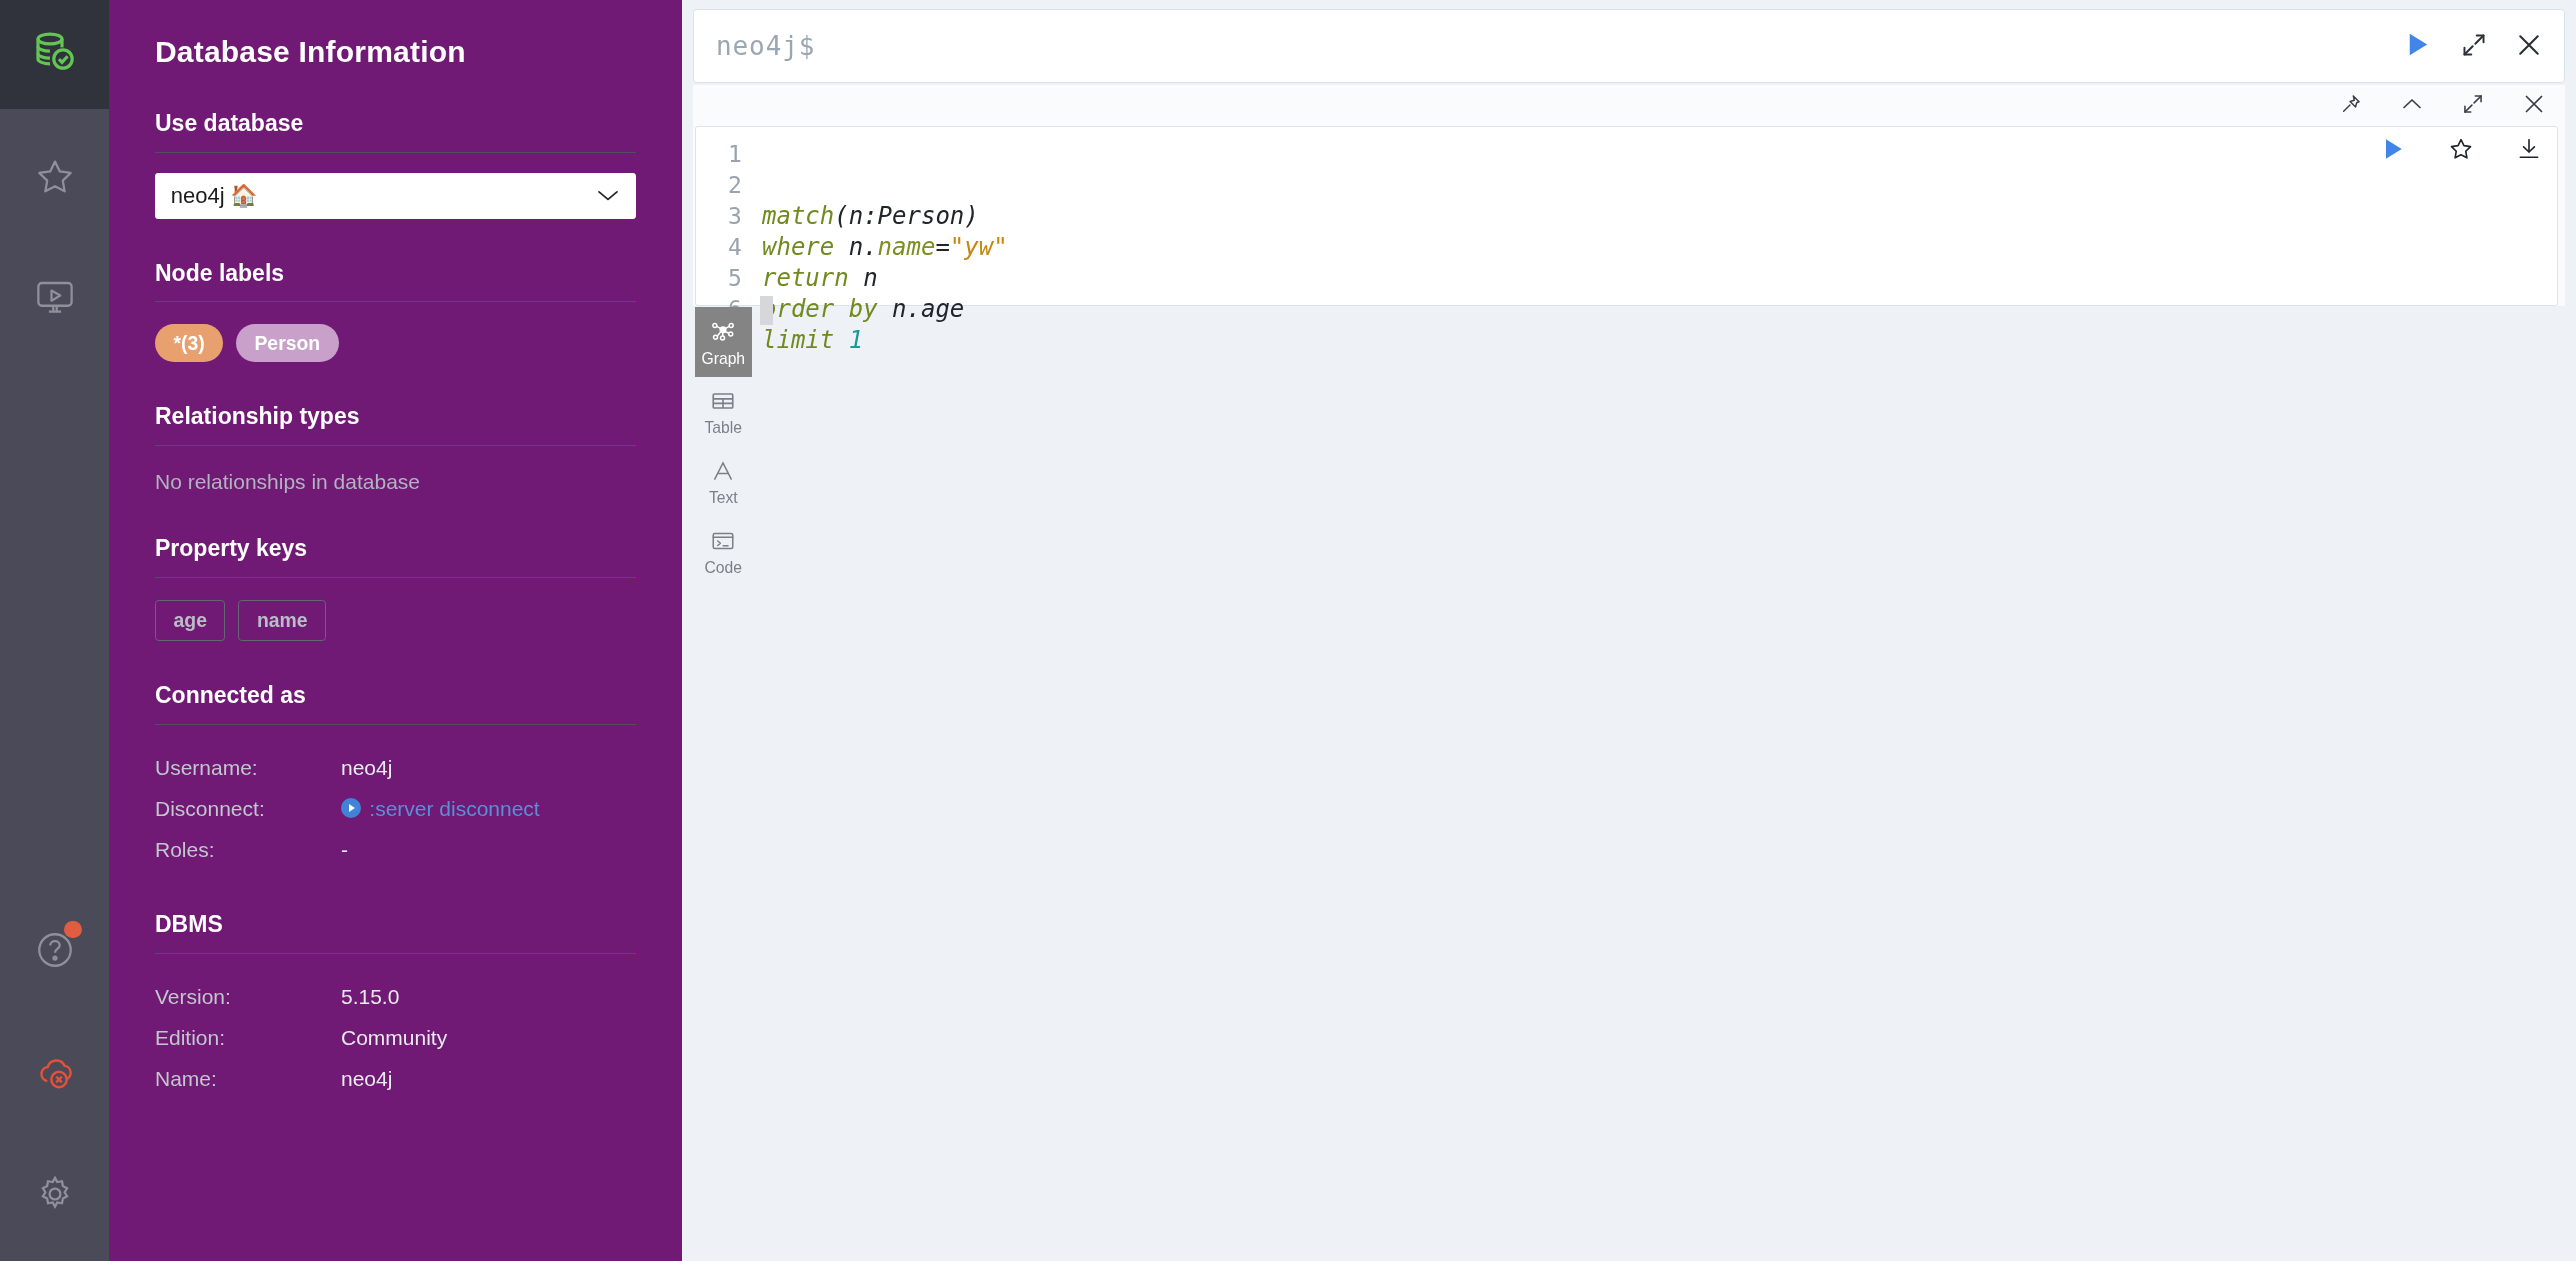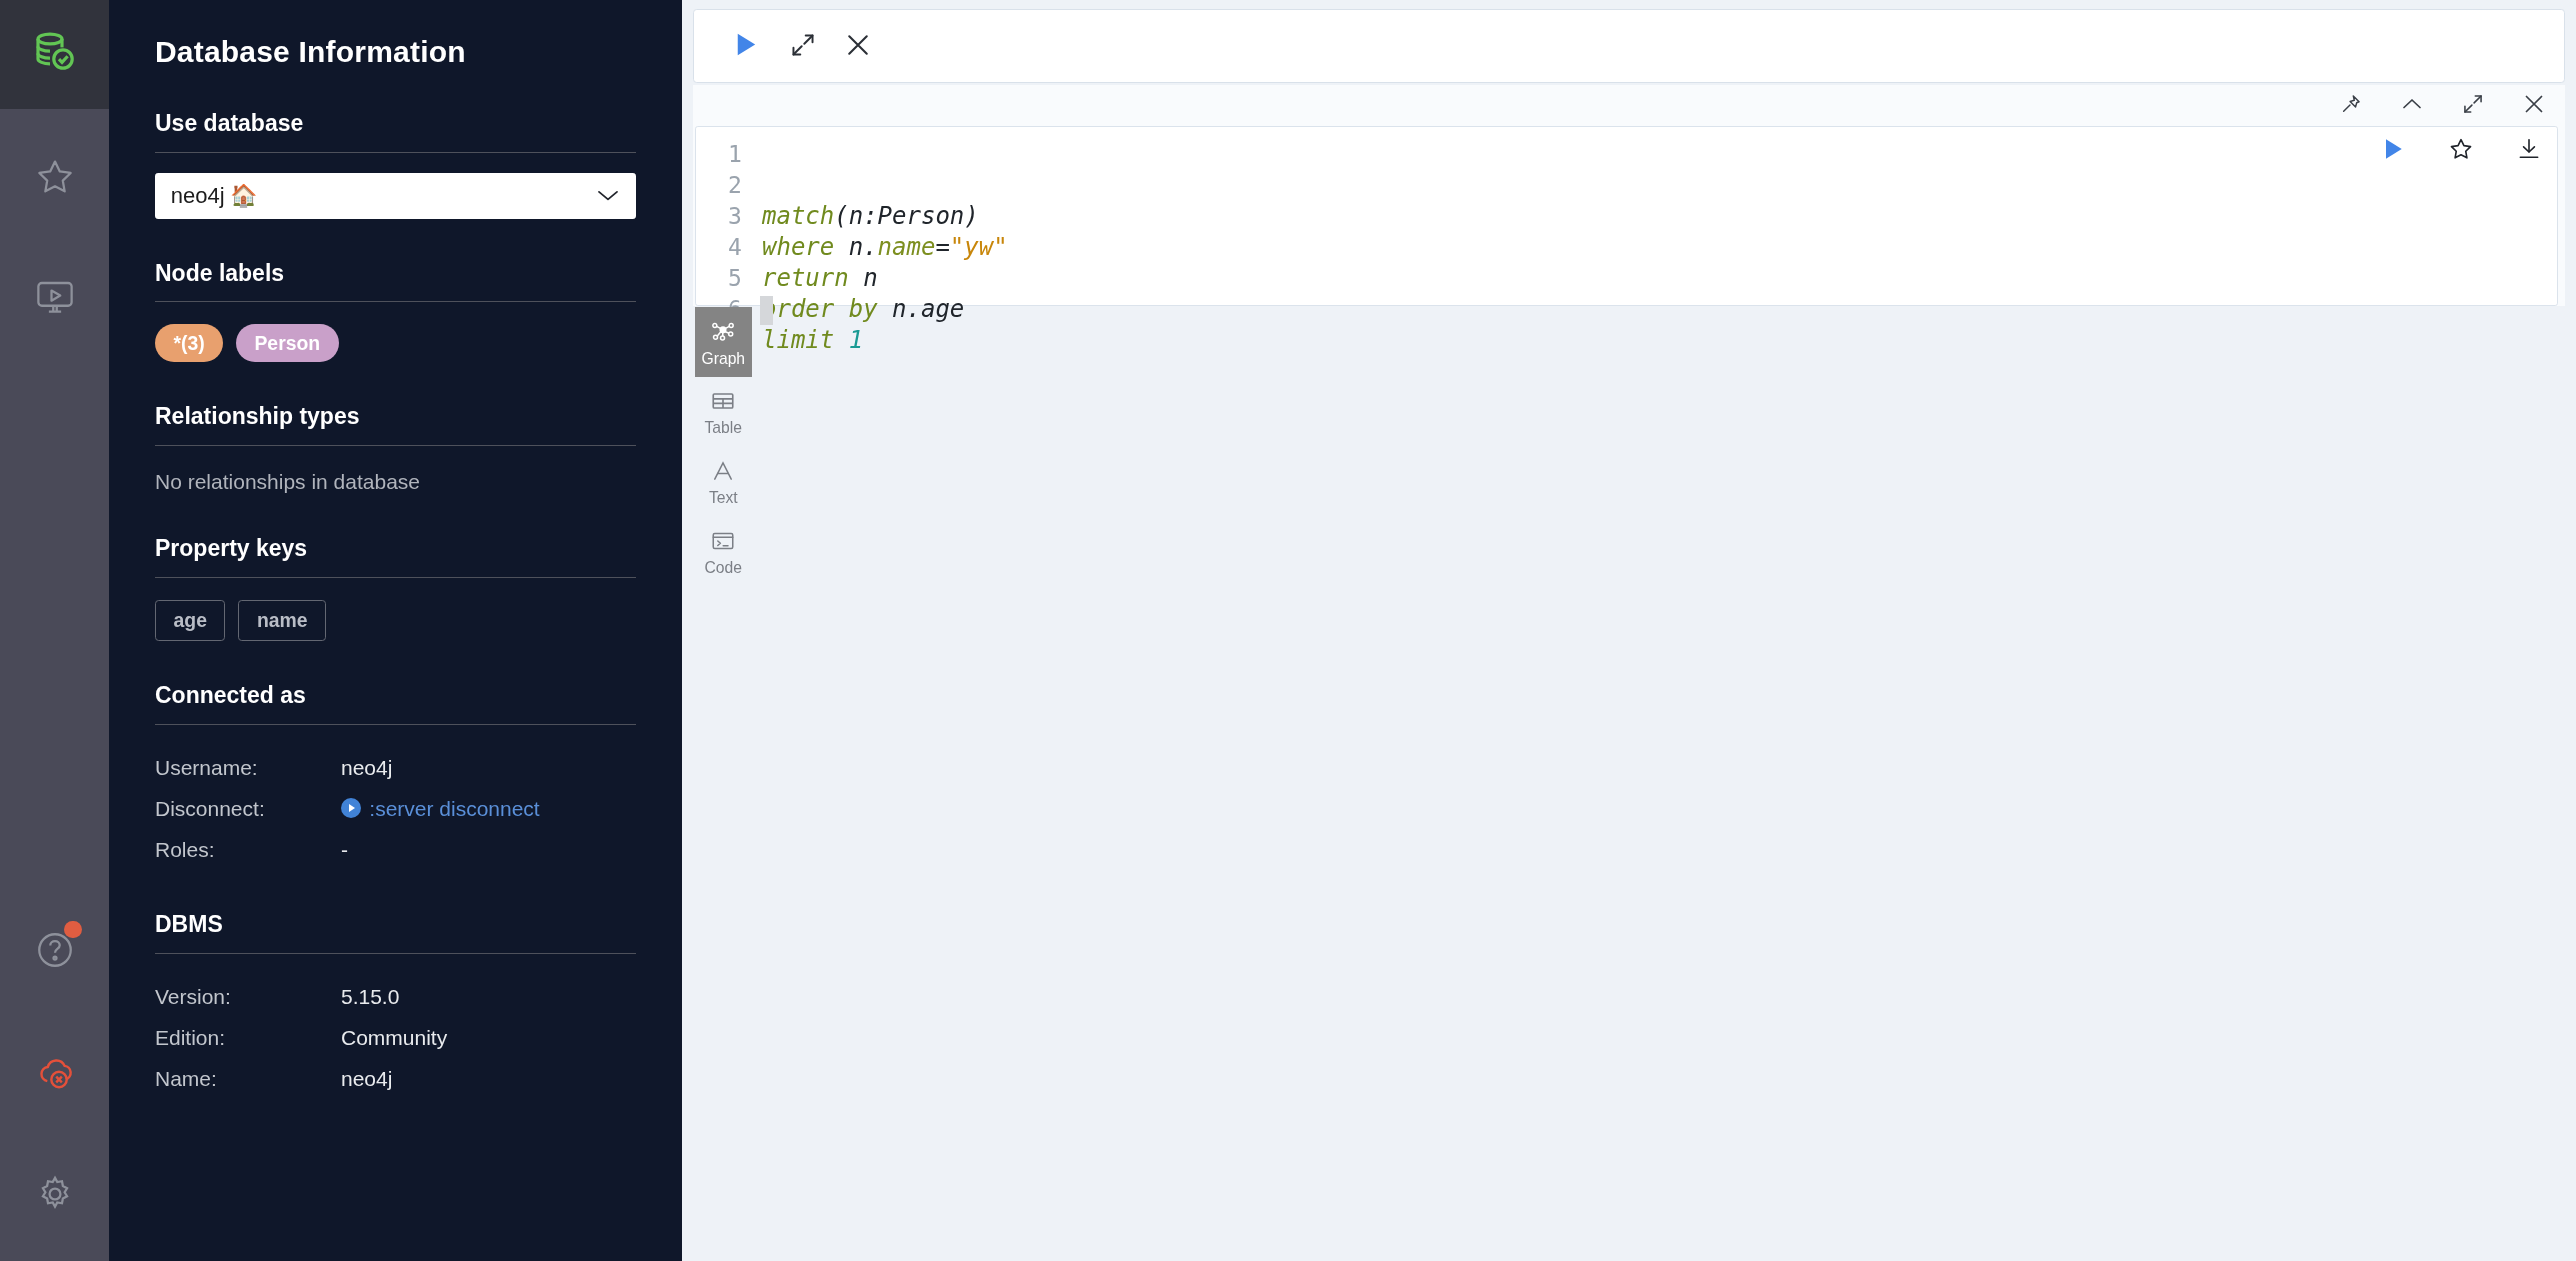--- a/index.html
+++ b/index.html
@@ -68,21 +68,21 @@
     height: 17.5px;
     border-radius: 50%;
     background: #e05d41;
   }
 
   
   .dbinfo {
     width: 573px;
     flex: 0 0 573px;
     height: 100%;
-    background: #0f172a;
+    background: #701a75;
     color: #d9dce1;
     overflow: hidden;
     position: relative;
   }
   .dbinfo-title {
     font-size: 30px;
     font-weight: bold;
     color: #ffffff;
     padding: 35px 0 0 46px;
     letter-spacing: 0.2px;
@@ -478,20 +478,21 @@
           <div class="kv-val">neo4j</div>
         </div>
       </div>
 
     </div>
   </div>
 
   <div class="main">
 
     <div class="cmdbar">
+      <div class="cmd-prompt">neo4j$</div>
       <div class="cmd-run">
         <span>
           <svg width="31" height="31" viewBox="0 0 24 24" fill="#4285e8">
               <path d="M6 3.6l13.5 8.4L6 20.4z"></path>
             </svg>
         </span>
       </div>
       <div class="icon-btn">
         <span>
           <svg width="26" height="26" viewBox="0 0 24 24" fill="none" stroke="#2b2f36" stroke-width="1.8" stroke-linecap="round" stroke-linejoin="round">

